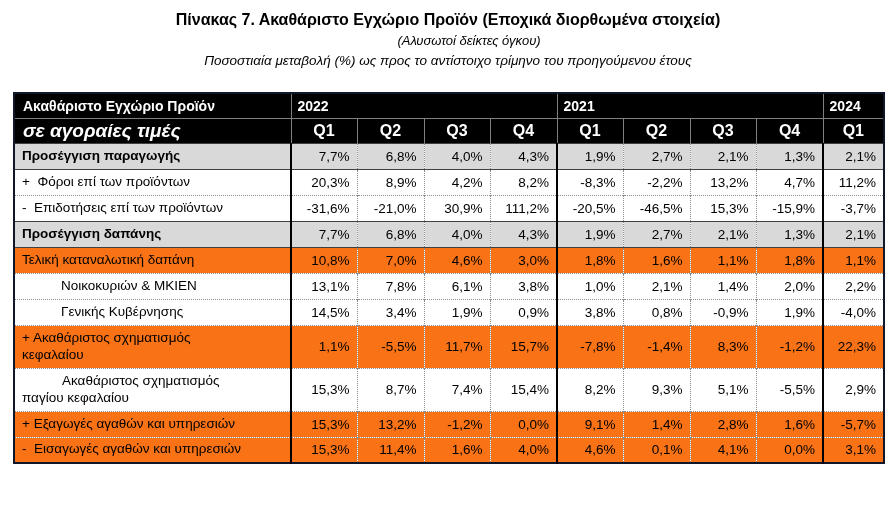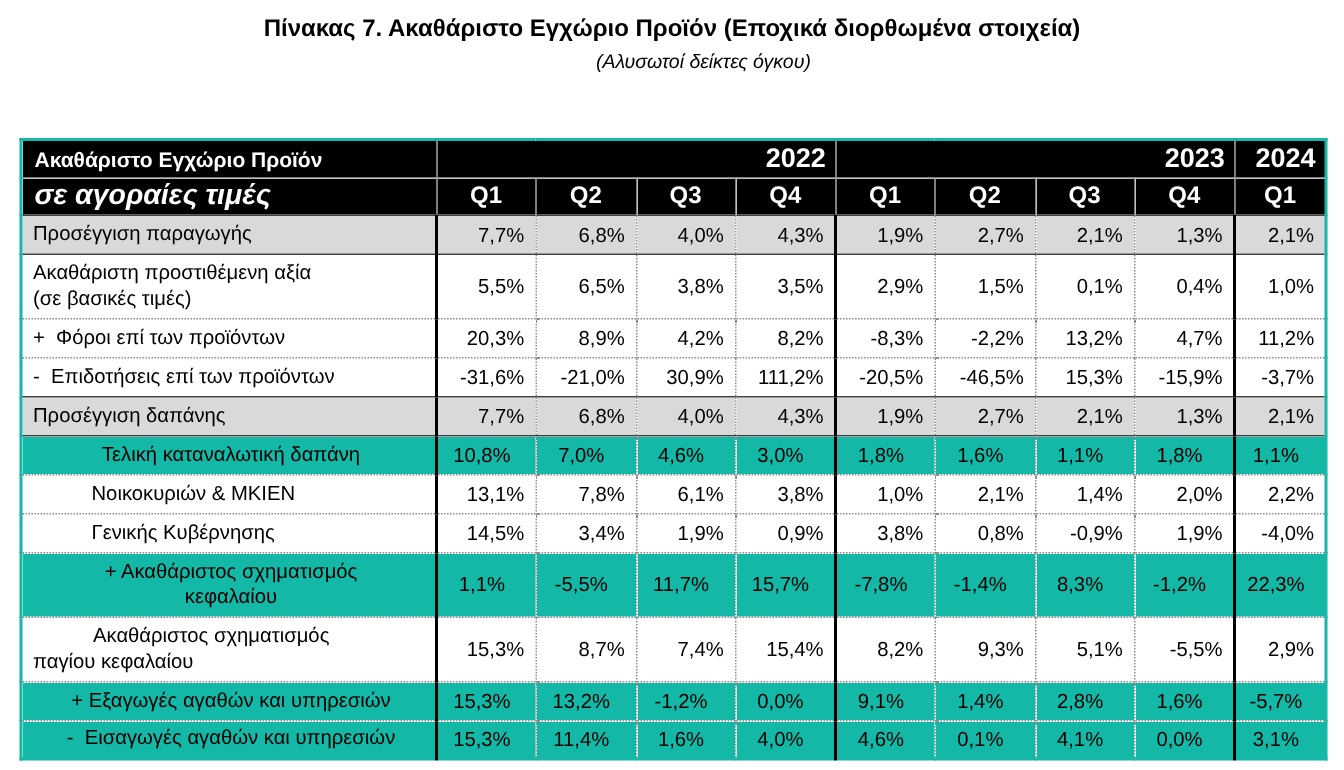--- a/index.html
+++ b/index.html
@@ -13,85 +13,86 @@
   
   .titles { text-align:center; padding-top:10px; line-height:1.25; }
   .title-main { font-size:16px; font-weight:bold; color:#000; }
   .title-sub1 { font-size:13px; font-style:italic; margin-top:3px;margin-left:42px; }
   .title-sub2 { font-size:13.5px; font-style:italic; margin-top:4px; }
 
   
   table.gdp {
     position:absolute; left:13px; top:92px; width:870px;
     border-collapse:collapse; table-layout:fixed;
-    border:2px solid #14b8a6;
+    border:2px solid #0f172a;
     font-size:13.5px;
   }
   table.gdp th, table.gdp td { overflow:hidden; vertical-align:middle; }
 
   
   thead tr { height:25px; }
   thead th {
     background:#000; color:#fff; font-weight:bold; padding:0 6px;
     border-left:1px solid #7f7f7f;
   }
   thead th:first-child { border-left:none; }
   thead tr.hdr-quarters th { border-top:1px solid #7f7f7f; }
   th.corner { text-align:left; padding-left:8px; font-size:14px; }
   th.corner.line2 { font-style:italic; font-size:19px; }
-  th.year { text-align:right; font-size:18px; }
+  th.year { text-align:left; font-size:14px; }
   th.quarter { text-align:center; font-size:16px; }
 
   
   tbody tr.single { height:26px; }
   tbody tr.double { height:43px; }
   tbody td { border-top:1px dotted #8c8c8c; background:#fff; }
   tbody td.label {
     text-align:left; padding:2px 4px 2px 7px;
     white-space:pre-wrap; line-height:1.25;
   }
   tbody td.val { text-align:right; padding-right:7px; }
   tbody td.gstart { border-left:2px solid #000; }
   tbody td.q { border-left:1px dotted #8c8c8c; }
   tbody td.q.gstart { border-left:2px solid #000; }
 
   tr.kind-section td { background:#d9d9d9; border-top:1px solid #404040; border-bottom:1px solid #404040; }
-  tr.kind-section td.label { font-weight:normal; }
-  tr.shade td { background:#14b8a6;text-align:center; }
+  tr.kind-section td.label { font-weight:bold; }
+  tr.shade td { background:#f97316; }
   tr.kind-subitem td.label { padding-left:46px; }
   tr.kind-hang td.label { text-indent:40px; }
 </style>
 </head>
 <body>
 
 <div class="page">
 
   <div class="titles">
     <div class="title-main">Πίνακας 7. Ακαθάριστο Εγχώριο Προϊόν (Εποχικά διορθωμένα στοιχεία)</div>
     <div class="title-sub1">(Αλυσωτοί δείκτες όγκου)</div>
+    <div class="title-sub2">Ποσοστιαία μεταβολή (%) ως προς το αντίστοιχο τρίμηνο του προηγούμενου έτους</div>
   </div>
 
   <table class="gdp">
     <colgroup>
       <col style="width:277px">
       <col style="width:66px">
         <col style="width:67px">
         <col style="width:66px">
         <col style="width:67px">
       <col style="width:66px">
         <col style="width:67px">
         <col style="width:66px">
         <col style="width:67px">
       <col style="width:61px">
     </colgroup>
     <thead>
         <tr class="hdr-years">
           <th class="corner line1">Ακαθάριστο Εγχώριο Προϊόν</th>
           <th class="year" colspan="4">2022</th>
-          <th class="year" colspan="4">2023</th>
+          <th class="year" colspan="4">2021</th>
           <th class="year" colspan="1">2024</th>
         </tr>
         <tr class="hdr-quarters">
           <th class="corner line2">σε αγοραίες τιμές</th>
           <th class="quarter">Q1</th>
           <th class="quarter">Q2</th>
           <th class="quarter">Q3</th>
           <th class="quarter">Q4</th>
           <th class="quarter">Q1</th>
           <th class="quarter">Q2</th>
@@ -106,33 +107,20 @@
           <td class="val q gstart">7,7%</td>
           <td class="val q">6,8%</td>
           <td class="val q">4,0%</td>
           <td class="val q">4,3%</td>
           <td class="val q gstart">1,9%</td>
           <td class="val q">2,7%</td>
           <td class="val q">2,1%</td>
           <td class="val q">1,3%</td>
           <td class="val q gstart">2,1%</td>
         </tr>
-        <tr class="kind-item double">
-          <td class="label">Ακαθάριστη προστιθέμενη αξία
-(σε βασικές τιμές)</td>
-          <td class="val q gstart">5,5%</td>
-          <td class="val q">6,5%</td>
-          <td class="val q">3,8%</td>
-          <td class="val q">3,5%</td>
-          <td class="val q gstart">2,9%</td>
-          <td class="val q">1,5%</td>
-          <td class="val q">0,1%</td>
-          <td class="val q">0,4%</td>
-          <td class="val q gstart">1,0%</td>
-        </tr>
         <tr class="kind-item single">
           <td class="label">+  Φόροι επί των προϊόντων</td>
           <td class="val q gstart">20,3%</td>
           <td class="val q">8,9%</td>
           <td class="val q">4,2%</td>
           <td class="val q">8,2%</td>
           <td class="val q gstart">-8,3%</td>
           <td class="val q">-2,2%</td>
           <td class="val q">13,2%</td>
           <td class="val q">4,7%</td>

